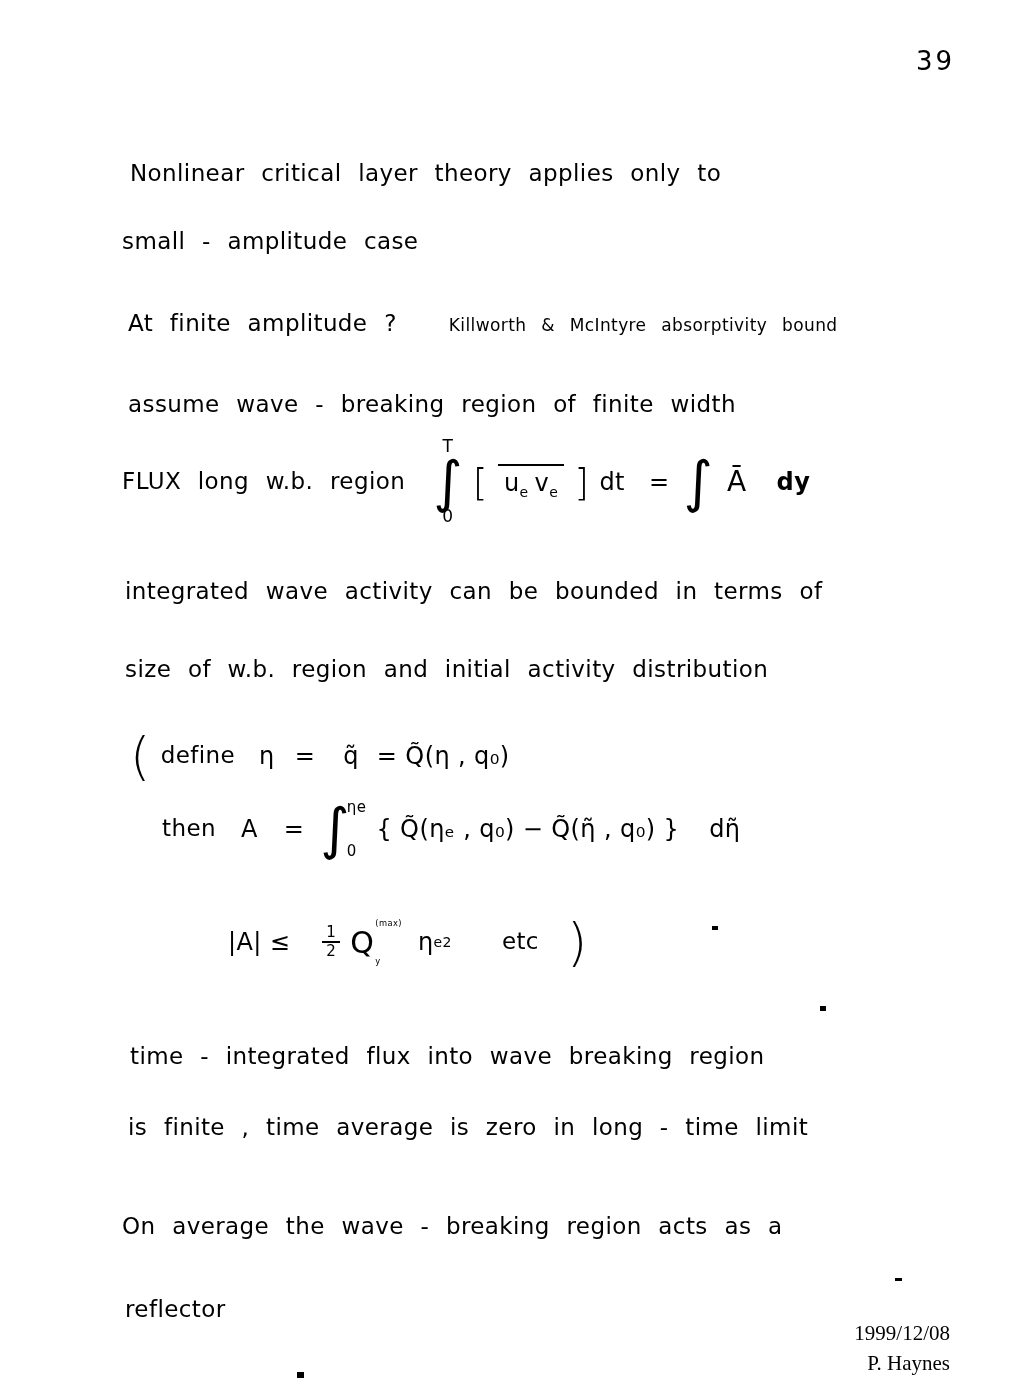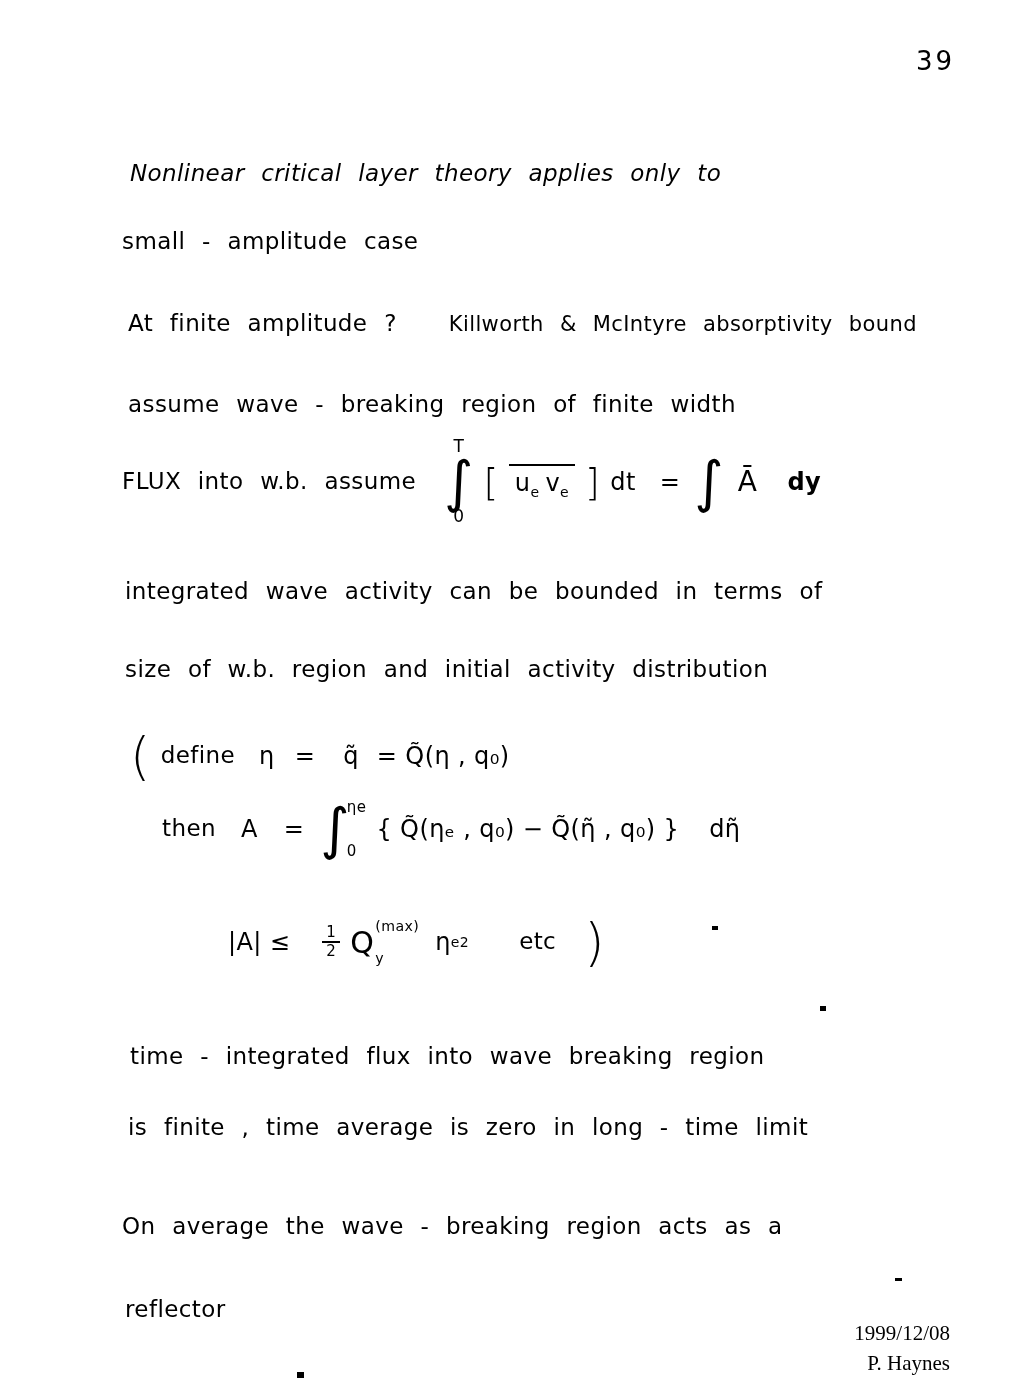--- a/index.html
+++ b/index.html
@@ -12,21 +12,21 @@
     overflow: hidden;
   }
   .abs { position: absolute; white-space: nowrap; }
   
   .hw {
     font-size: 23px;
     letter-spacing: 0.4px;
     word-spacing: 9px;
     line-height: 1.2;
   }
-  .hw-sm { font-size: 21px; }
+  .hw-sm { font-size: 17px; }
   .seg2 { margin-left: 52px; }
   
   .formula {
     display: flex;
     align-items: center;
     font-size: 24px;
     letter-spacing: 0.4px;
   }
   .formula > * { margin-right: 10px; }
   .bigint {
@@ -60,21 +60,21 @@
     align-items: center;
     font-size: 15px;
     line-height: 1.15;
   }
   .frac .den { border-top: 2px solid #000; padding: 0 4px; }
   .supsub {
     display: inline-flex;
     flex-direction: column;
     justify-content: space-between;
     height: 46px;
-    font-size: 17px;
+    font-size: 10px;
     line-height: 1;
     vertical-align: middle;
     margin-left: 1px;
   }
   .bigparen { font-size: 52px; font-weight: 300; }
   .qmax, .etasq { display: inline-flex; align-items: center; }
   .etasq sup { font-size: 14px; vertical-align: super; }
   .etasq sub { font-size: 14px; }
   
   .footer {
@@ -84,30 +84,30 @@
     line-height: 1.45;
   }
   .pageno { font-size: 26px; letter-spacing: 3px; }
   .speck { position: absolute; background: #000; }
 </style>
 </head>
 <body>
 
 <div class="abs hw pageno" style="top:46px; left:916px;">39</div>
 
-<div class="abs hw" style="top:160px; left:130px;font-style:italic;">Nonlinear critical layer theory applies only to</div>
+<div class="abs hw" style="top:160px; left:130px;">Nonlinear critical layer theory applies only to</div>
 <div class="abs hw" style="top:228px; left:122px;">small - amplitude case</div>
 
 <div class="abs hw" style="top:310px; left:128px;">
   <span>At finite amplitude ?</span><span class="seg2 hw-sm">Killworth &amp; McIntyre absorptivity bound</span>
 </div>
 <div class="abs hw" style="top:391px; left:128px;">assume wave - breaking region of finite width</div>
 
 <div class="abs formula" style="top:438px; left:122px;">
-  <span class="hw" style="margin-right:28px;">FLUX into w.b. assume</span>
+  <span class="hw" style="margin-right:28px;">FLUX long w.b. region</span>
   <span class="bigint">
     <span class="lim">T</span>
     <span class="intsign">∫</span>
     <span class="lim">0</span>
   </span>
   <span class="brk">[</span>
   <span class="oline"><span>u</span><sub>e</sub><span style="margin-left:6px;">v</span><sub>e</sub></span>
   <span class="brk">]</span>
   <span>dt</span>
   <span style="margin:0 14px;">=</span>

